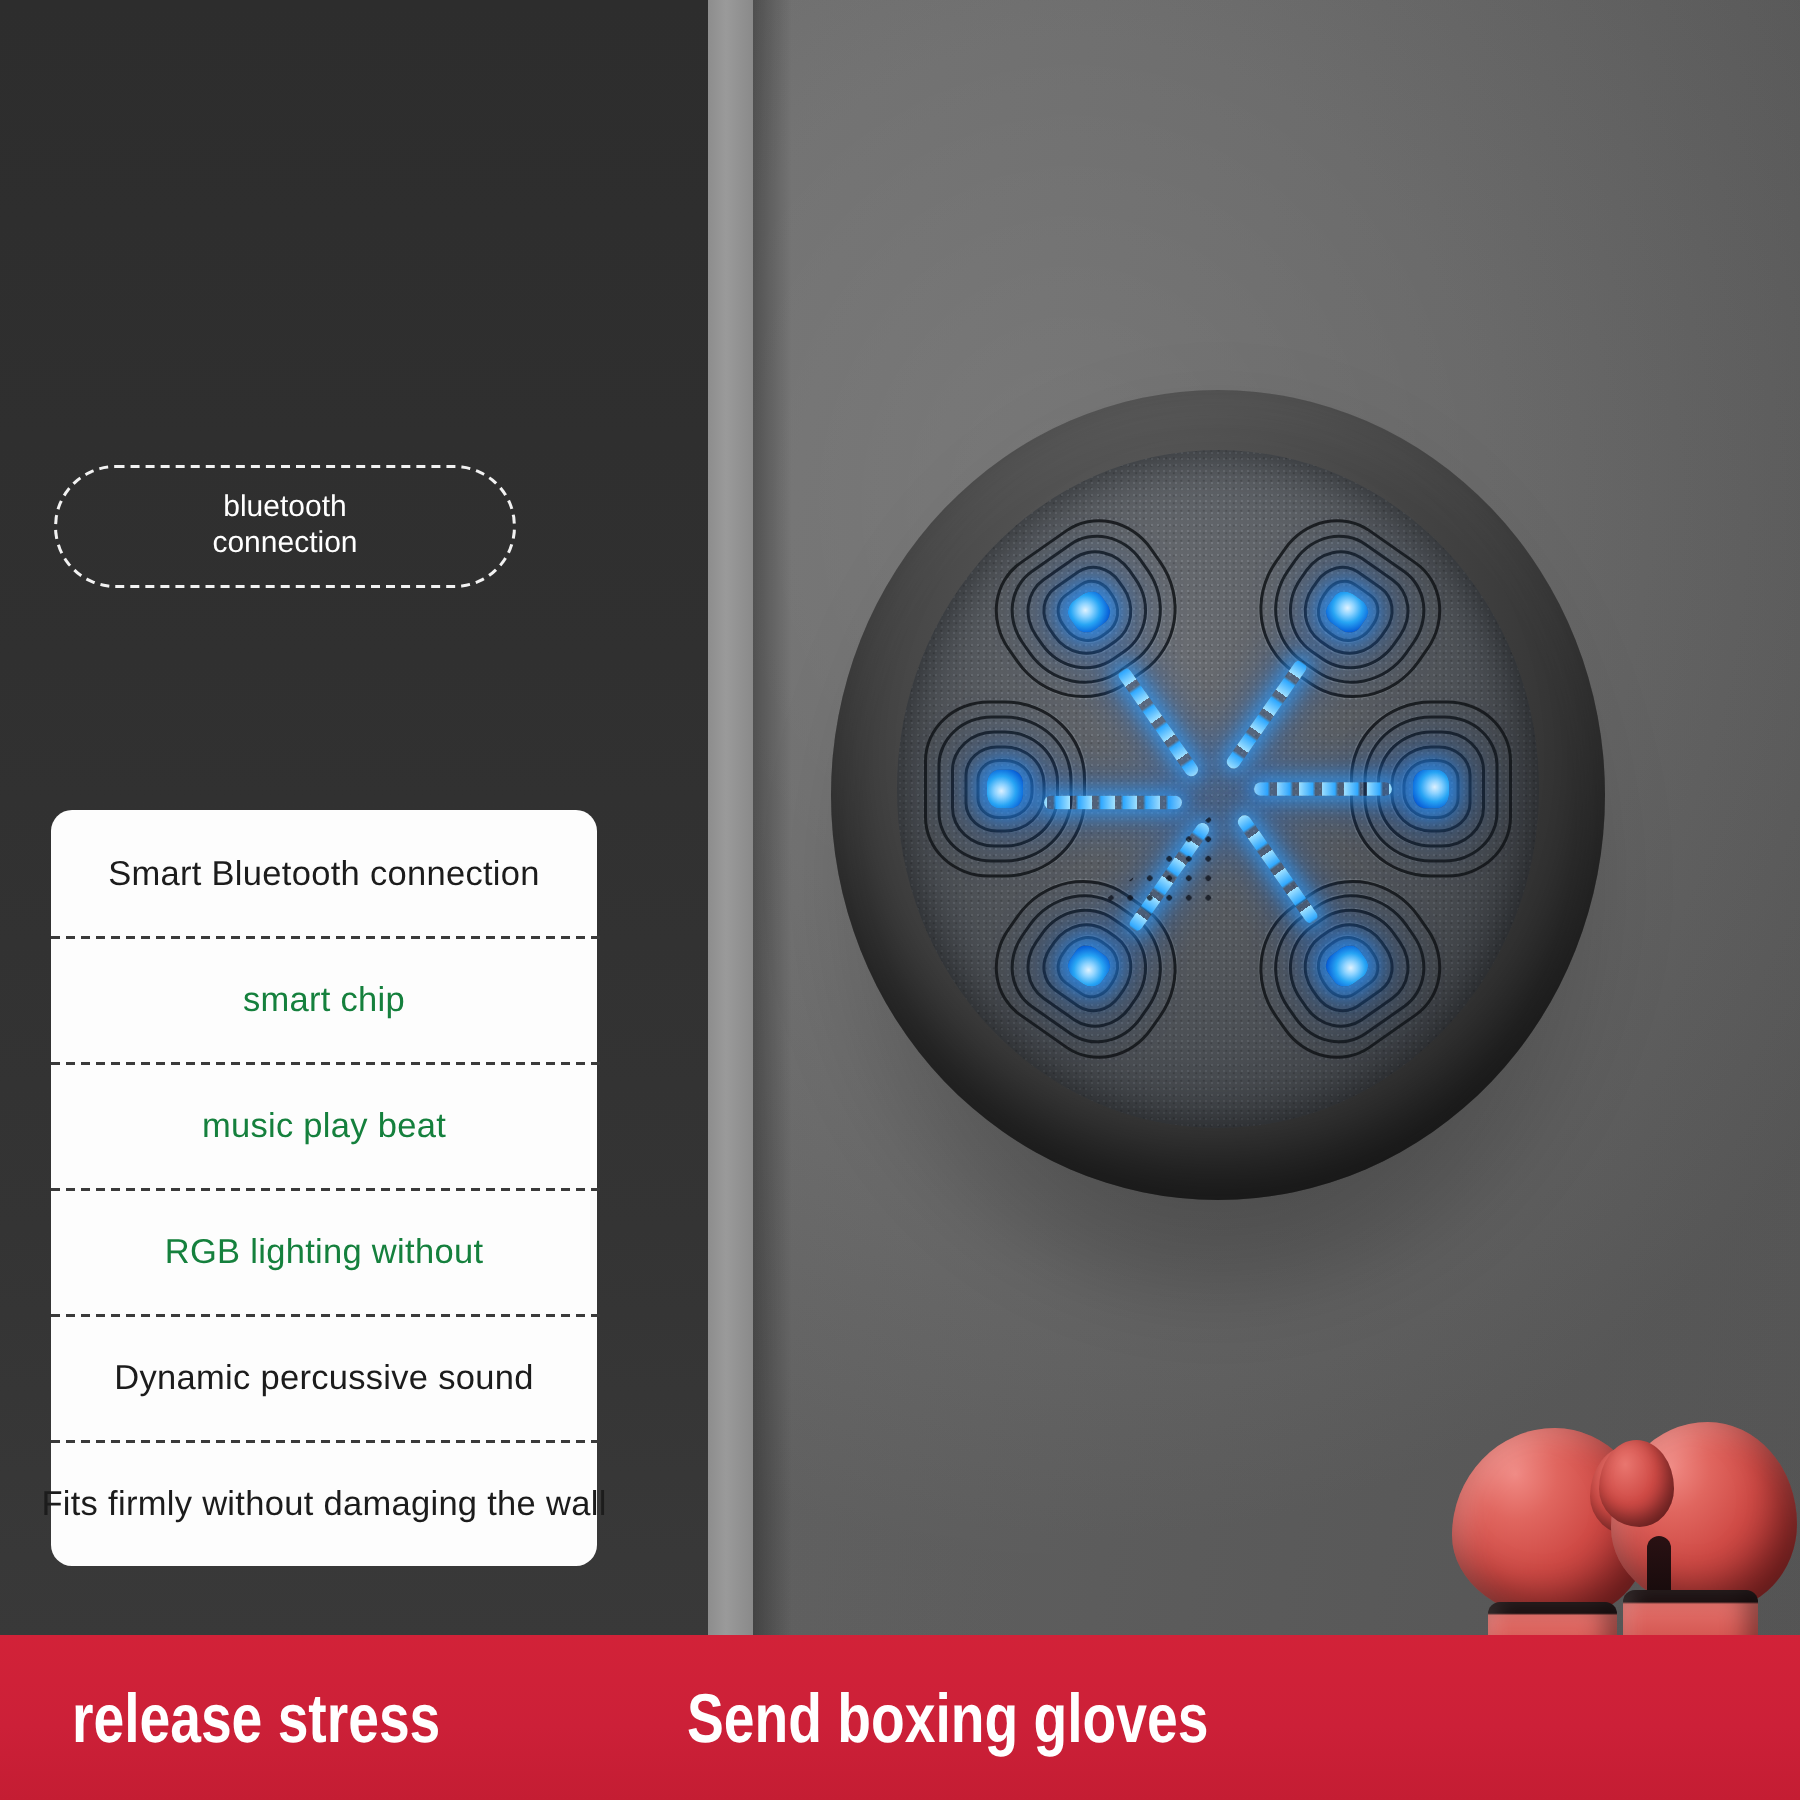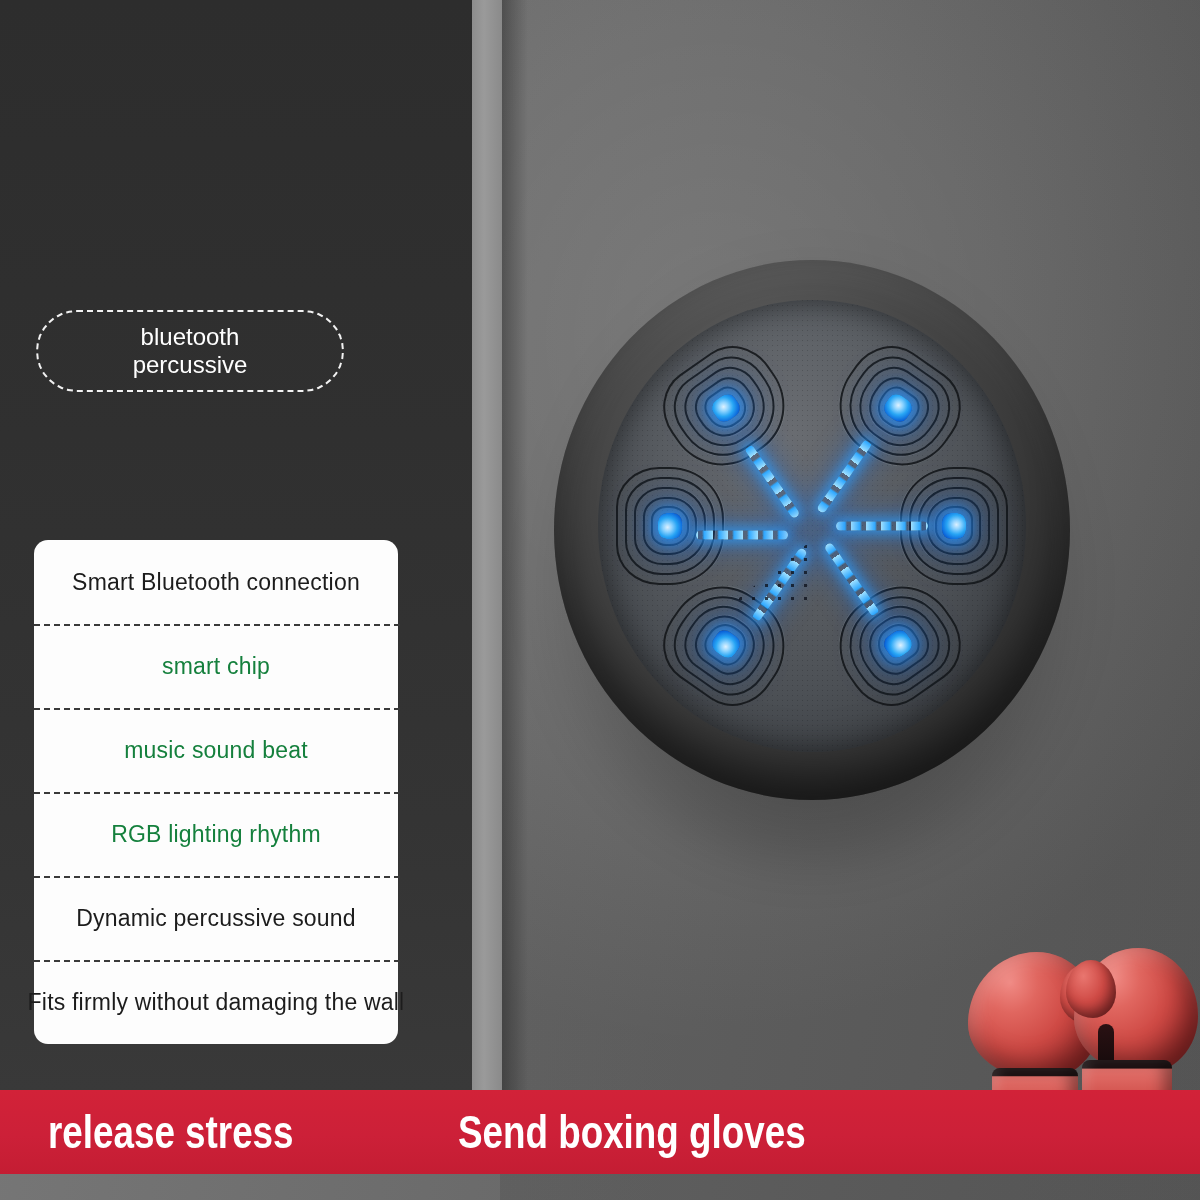--- a/index.html
+++ b/index.html
@@ -41,21 +41,21 @@
     color:#fff;font-size:56px;line-height:1.28;font-weight:400;
     letter-spacing:.3px;white-space:nowrap;
   }
   .headline .l2{margin-top:8px;}
 
   
   .badge{
     position:absolute;left:36px;top:310px;width:308px;height:82px;
     border:2px dashed #f2f2f2;border-radius:42px;
     display:flex;flex-direction:column;align-items:center;justify-content:center;
-    color:#fff;font-size:24px;line-height:1.18;
+    color:#fff;font-size:20px;line-height:1.18;
   }
 
   
   .panel{
     position:absolute;left:34px;top:540px;width:364px;height:504px;
     background:#fdfdfd;border-radius:14px;
     display:flex;flex-direction:column;
   }
   .panel-row{
     flex:1 1 0;position:relative;display:flex;align-items:center;justify-content:center;
@@ -73,21 +73,21 @@
     position:relative;z-index:3;
     color:#1c1c1c;
   }
   .bleed-tail{
     position:absolute;pointer-events:none;z-index:2;
     white-space:nowrap;font-size:23px;color:#4a4746;letter-spacing:.2px;
   }
 
   
   .banner{
-    position:absolute;left:0;top:1090px;width:1200px;height:84px;
+    position:absolute;left:0;top:1090px;width:1200px;height:110px;
     background:linear-gradient(180deg,#d22238 0%,#cc2038 55%,#c41d33 100%);
   }
   .banner-txt{
     position:absolute;top:50%;transform:translateY(-50%);
     color:#fff;white-space:nowrap;
     font-family:"Liberation Sans Narrow","Liberation Sans",sans-serif;
     font-size:46px;font-weight:700;transform-origin:left center;
   }
   .banner-txt.b1{left:48px;transform:translateY(-50%) scaleX(.80);}
   .banner-txt.b2{left:458px;transform:translateY(-50%) scaleX(.80);}
@@ -199,35 +199,35 @@
   <div class="bg-wall-sheen"></div>
   <div class="bg-darkpanel"></div>
   <div class="bg-edge-strip"></div>
   <div class="bg-edge-shadow"></div>
 
   <div class="headline">
   </div>
 
   <div class="badge">
     <div>bluetooth</div>
-    <div>percussive</div>
+    <div>connection</div>
   </div>
 
   <div class="panel">
     <div class="panel-row overflow">
       <span>Smart Bluetooth connection</span>
     </div>
     <div class="panel-row">
       <span>smart chip</span>
     </div>
     <div class="panel-row">
-      <span>music sound beat</span>
+      <span>music play beat</span>
     </div>
     <div class="panel-row">
-      <span>RGB lighting rhythm</span>
+      <span>RGB lighting without</span>
     </div>
     <div class="panel-row overflow">
       <span>Dynamic percussive sound</span>
     </div>
     <div class="panel-row overflow">
       <span>Fits firmly without damaging the wall</span>
     </div>
   </div>
 
   <div class="device-wrap">

